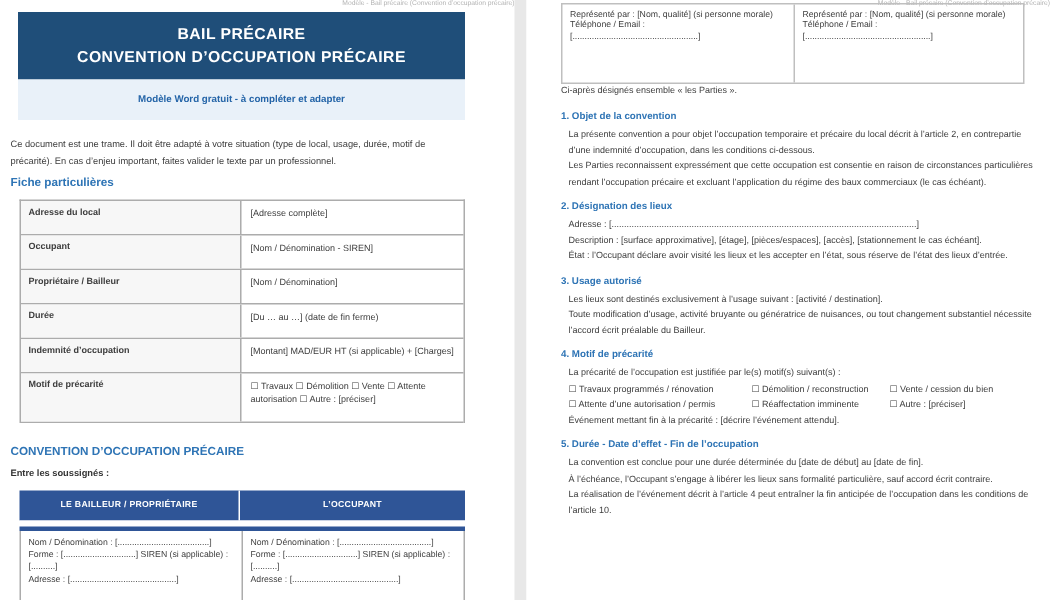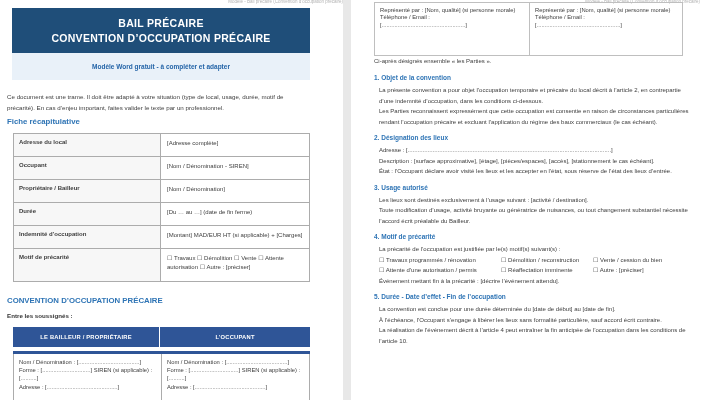--- a/index.html
+++ b/index.html
@@ -68,21 +68,21 @@
     <div class="banner">
       <div>BAIL PRÉCAIRE</div>
       <div>CONVENTION D’OCCUPATION PRÉCAIRE</div>
     </div>
     <div class="subbar">
       <div>Modèle Word gratuit - à compléter et adapter</div>
     </div>
 
     <div class="intro">Ce document est une trame. Il doit être adapté à votre situation (type de local, usage, durée, motif de précarité). En cas d’enjeu important, faites valider le texte par un professionnel.</div>
 
-    <div class="recap-h h-blue">Fiche récapitulative</div>
+    <div class="recap-h h-blue">Fiche particulières</div>
 
     <div class="t1">
       <div class="t1row">
         <div class="lbl">Adresse du local</div>
         <div class="val">[Adresse complète]</div>
       </div>
       <div class="t1row">
         <div class="lbl">Occupant</div>
         <div class="val">[Nom / Dénomination - SIREN]</div>
       </div>

